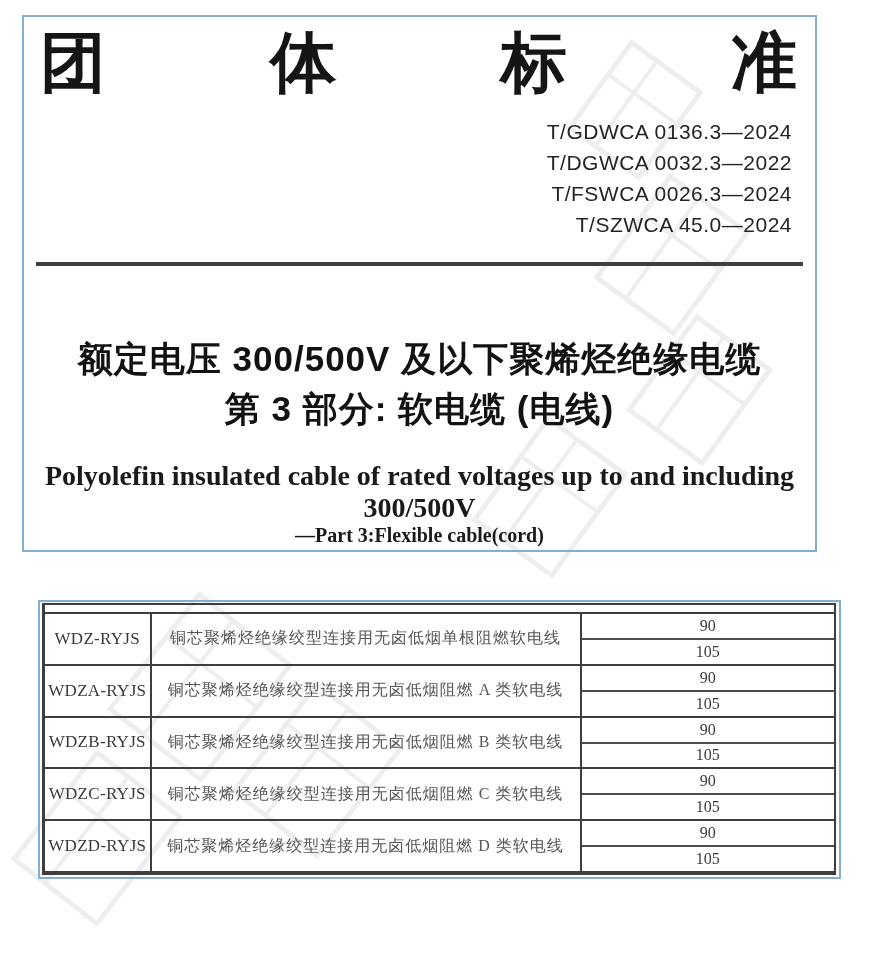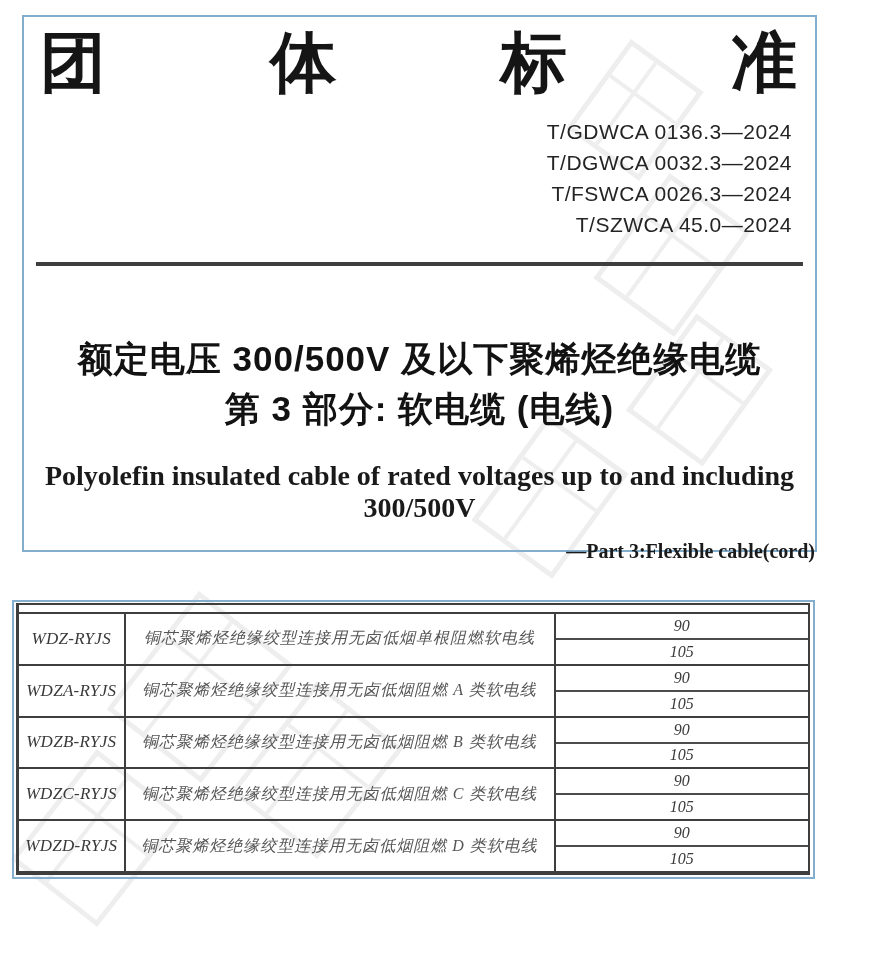--- a/index.html
+++ b/index.html
@@ -39,29 +39,29 @@
   .cn-title {
     margin-top:68px; text-align:center; font-weight:700;
     font-size:35px; line-height:50px; color:#121212; letter-spacing:1px;
   }
   .en-sub {
     margin-top:26px; text-align:center;
     font-family:"Liberation Serif", serif; font-weight:700;
     font-size:28px; color:#1a1a1a;
   }
   .en-sub2 {
-    margin-top:16px; text-align:right;
+    text-align:center;
     font-family:"Liberation Serif", serif; font-weight:700;
     font-size:20px; color:#1a1a1a;
   }
 
   
   .tablebox {
-    position:absolute; left:12px; top:600px; width:803px; height:279px;
-    border:2px solid var(--frame-blue,#84aecd); z-index:2;font-style:italic;
+    position:absolute; left:38px; top:600px; width:803px; height:279px;
+    border:2px solid var(--frame-blue,#84aecd); z-index:2;
   }
   .tframe {
     position:absolute; left:2px; right:3px; top:1px; bottom:2px;
     border-left:3px solid var(--line-dark,#3e3e3e);
     border-right:2px solid var(--line-dark,#3e3e3e);
     border-top:2px solid var(--line-dark,#3e3e3e);
     border-bottom:4px solid var(--line-dark,#3e3e3e);
     display:flex; flex-direction:column;
   }
   .stub-row { height:9px; border-bottom:2px solid var(--line-dark,#3e3e3e); }
@@ -102,21 +102,21 @@
 
   <div class="big-title">
     <span>团</span>
     <span>体</span>
     <span>标</span>
     <span>准</span>
   </div>
 
   <div class="std-numbers">
     <div>T/GDWCA 0136.3—2024</div>
-    <div>T/DGWCA 0032.3—2024</div>
+    <div>T/DGWCA 0032.3—2022</div>
     <div>T/FSWCA 0026.3—2024</div>
     <div>T/SZWCA 45.0—2024</div>
   </div>
 
   <div class="rule"></div>
 
   <div class="cn-title">
     <div>额定电压 300/500V 及以下聚烯烃绝缘电缆</div>
     <div>第 3 部分: 软电缆 (电线)</div>
   </div>

